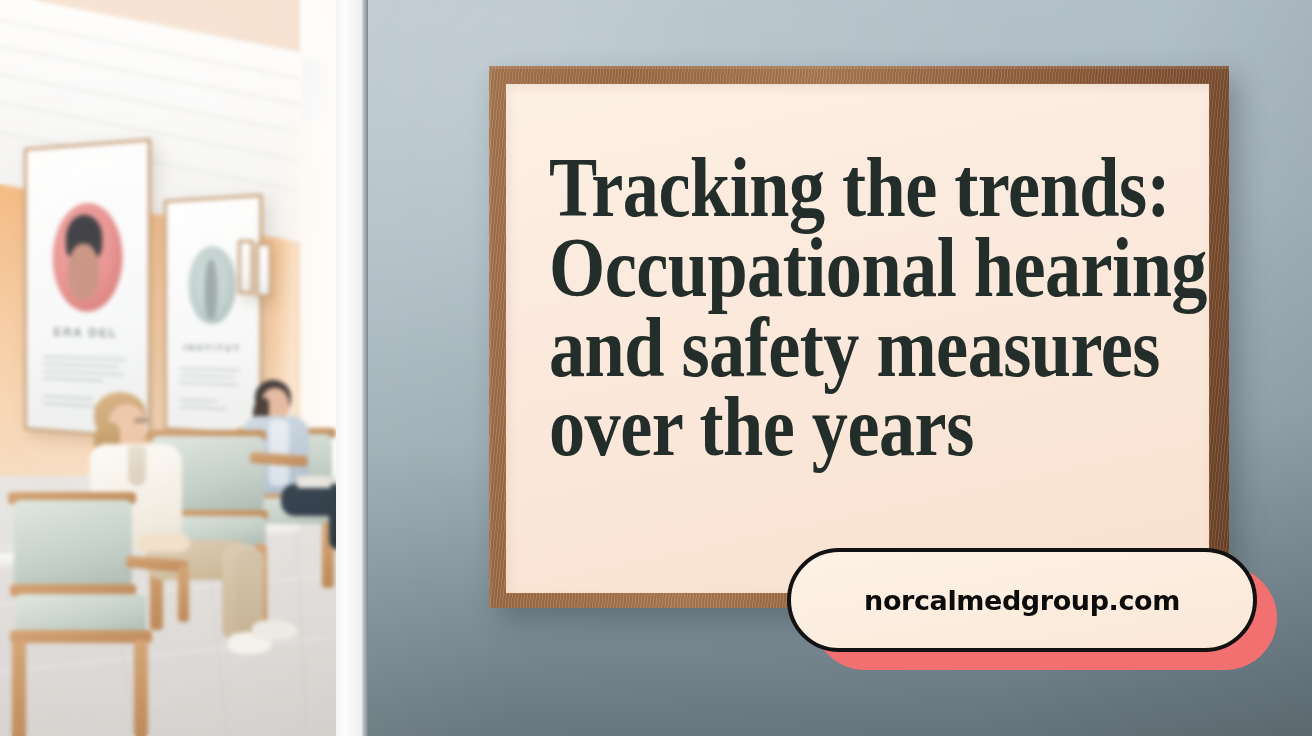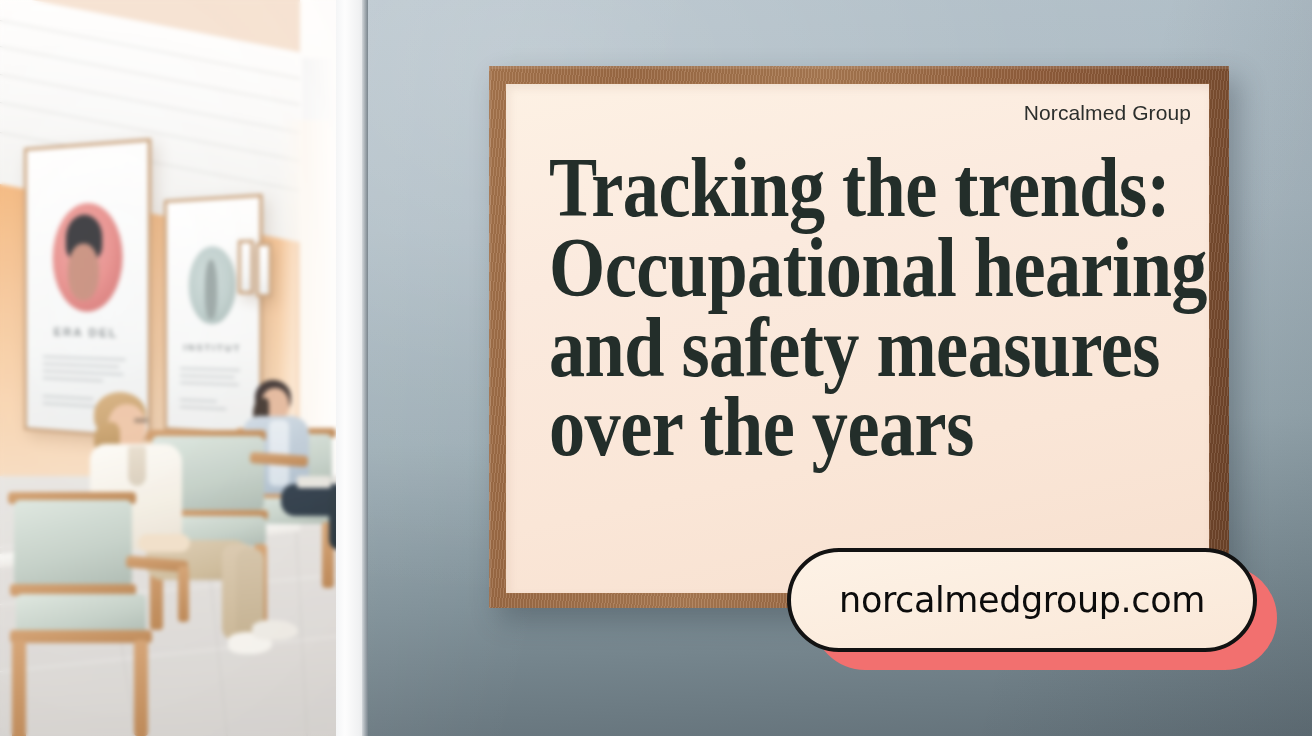--- a/index.html
+++ b/index.html
@@ -234,22 +234,22 @@
     position:absolute;
     left:0; top:0;
     width:470px; height:104px;
     background:linear-gradient(170deg,#fdf2e6,#fae8d8);
     border:4px solid #121212;
     border-radius:54px;
     display:flex; align-items:center; justify-content:center;
   }
   .pill-text {
     font-family:"DejaVu Sans", "Liberation Sans", sans-serif;
-    font-weight:400;
-    font-size:35px;
+    font-weight:700;
+    font-size:27px;
     letter-spacing:-0.4px;
     color:#0c0c0c;
     white-space:nowrap;
   }
 </style>
 </head>
 <body>
 
 <div id="stage">
 
@@ -394,21 +394,20 @@
     <div class="photo-soft"></div>
     <div class="photo-blur"></div>
   </div>
 
   <div class="pillar"></div>
   <div class="pillar-shadow"></div>
 
   <div class="board">
     <div class="board-inner">
 
-      <div class="brand">Norcalmed Group</div>
 
       <div class="headline">
         <span class="ln">Tracking the trends:</span>
         <span class="ln">Occupational hearing loss</span>
         <span class="ln">and safety measures</span>
         <span class="ln">over the years</span>
       </div>
 
     </div>
   </div>

